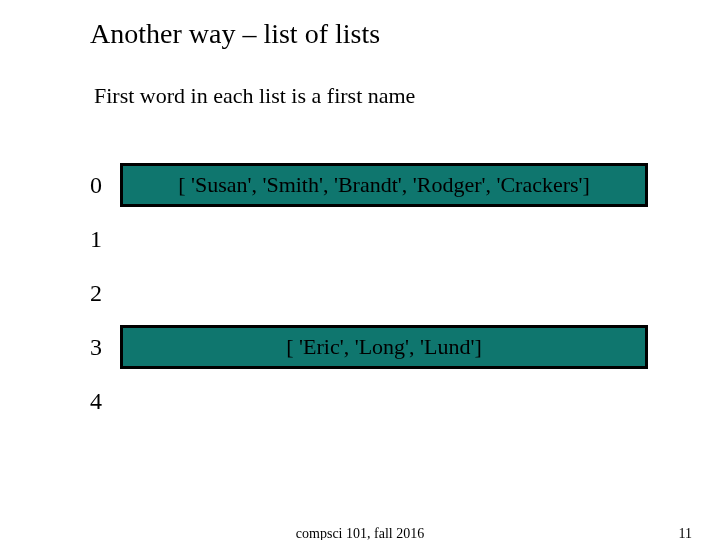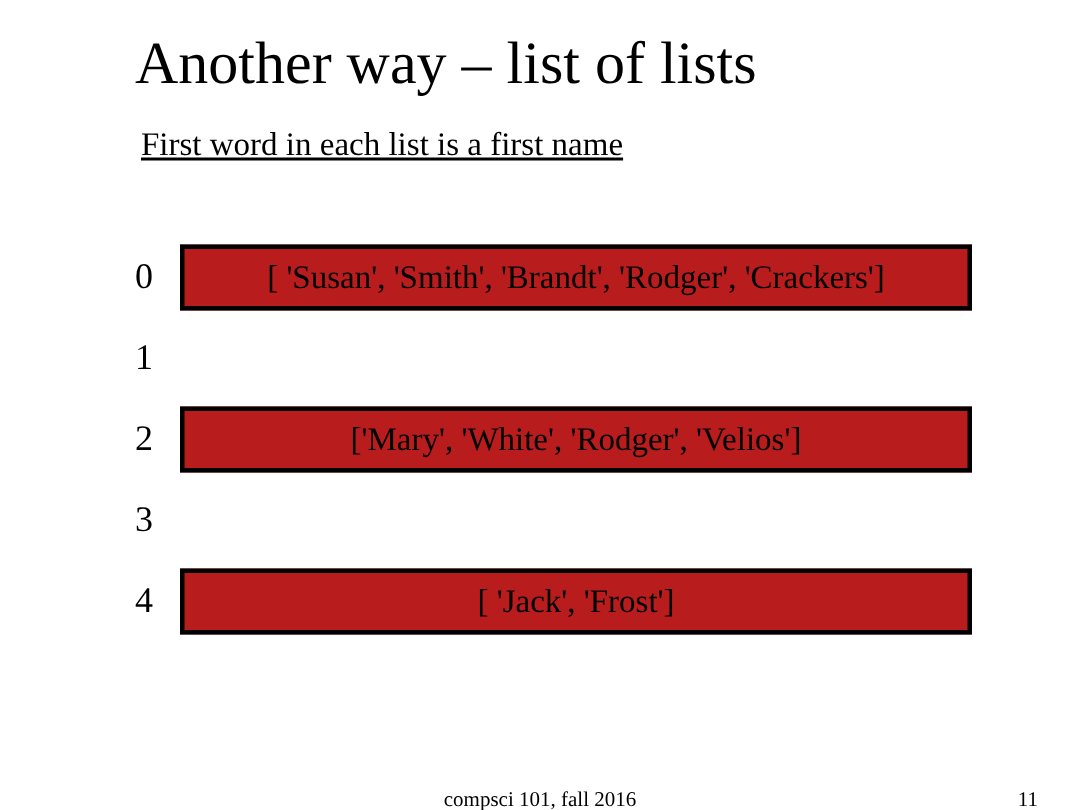--- a/index.html
+++ b/index.html
@@ -15,30 +15,29 @@
   .slide {
     width: 720px;
     height: 540px;
     position: relative;
     box-sizing: border-box;
   }
   .title {
     position: absolute;
     top: 18px;
     left: 90px;
-    font-size: 40px;
+    font-size: 28px;
     font-weight: normal;
   }
   .subtitle {
     position: absolute;
     top: 82px;
     left: 94px;
     font-size: 22px;
     line-height: 1.25;
-    text-decoration: underline;
   }
   .table-area {
     position: absolute;
     top: 158px;
     left: 72px;
     width: 576px;
   }
   .row {
     display: flex;
     align-items: center;
@@ -51,21 +50,21 @@
   }
   .cell {
     flex: 1;
     height: 44px;
     border: 3px solid #000;
     box-sizing: border-box;
     display: flex;
     align-items: center;
     justify-content: center;
     font-size: 22px;
-    background: #b91c1c;
+    background: #0f766e;
     text-align: center;
   }
   .row + .row .cell {
     margin-top: 0;
   }
   .footer {
     position: absolute;
     bottom: 14px;
     left: 0;
     width: 720px;
@@ -96,28 +95,27 @@
   <div class="table-area">
     <div class="row">
       <div class="idx">0</div>
       <div class="cell">[ 'Susan', 'Smith', 'Brandt', 'Rodger', 'Crackers']</div>
     </div>
     <div class="row">
       <div class="idx">1</div>
     </div>
     <div class="row">
       <div class="idx">2</div>
-      <div class="cell">['Mary', 'White', 'Rodger', 'Velios']</div>
     </div>
     <div class="row">
       <div class="idx">3</div>
+      <div class="cell">[ 'Eric', 'Long', 'Lund']</div>
     </div>
     <div class="row">
       <div class="idx">4</div>
-      <div class="cell">[ 'Jack', 'Frost']</div>
     </div>
   </div>
 
   <div class="footer">
     <span class="footer-center">compsci 101, fall 2016</span>
     <span class="footer-right">11</span>
   </div>
 
 </div>
 

